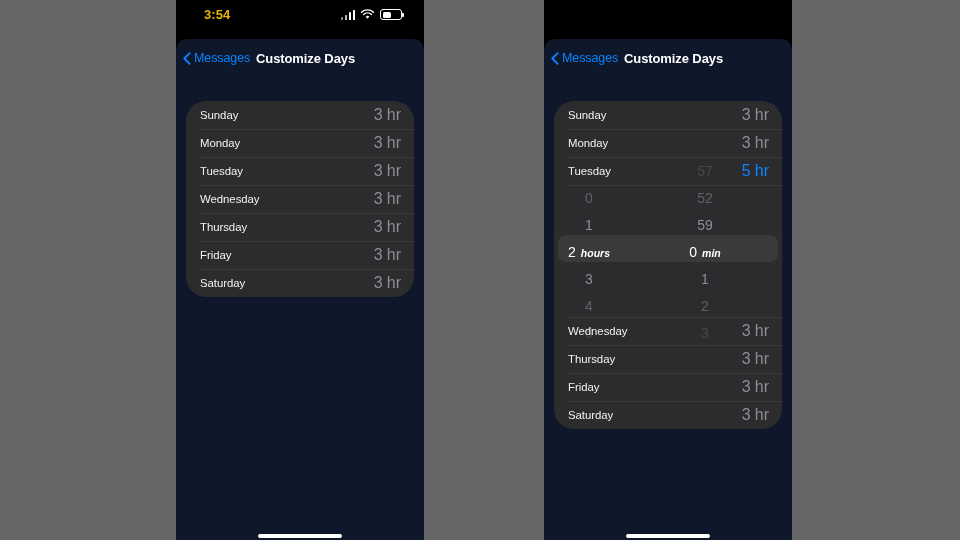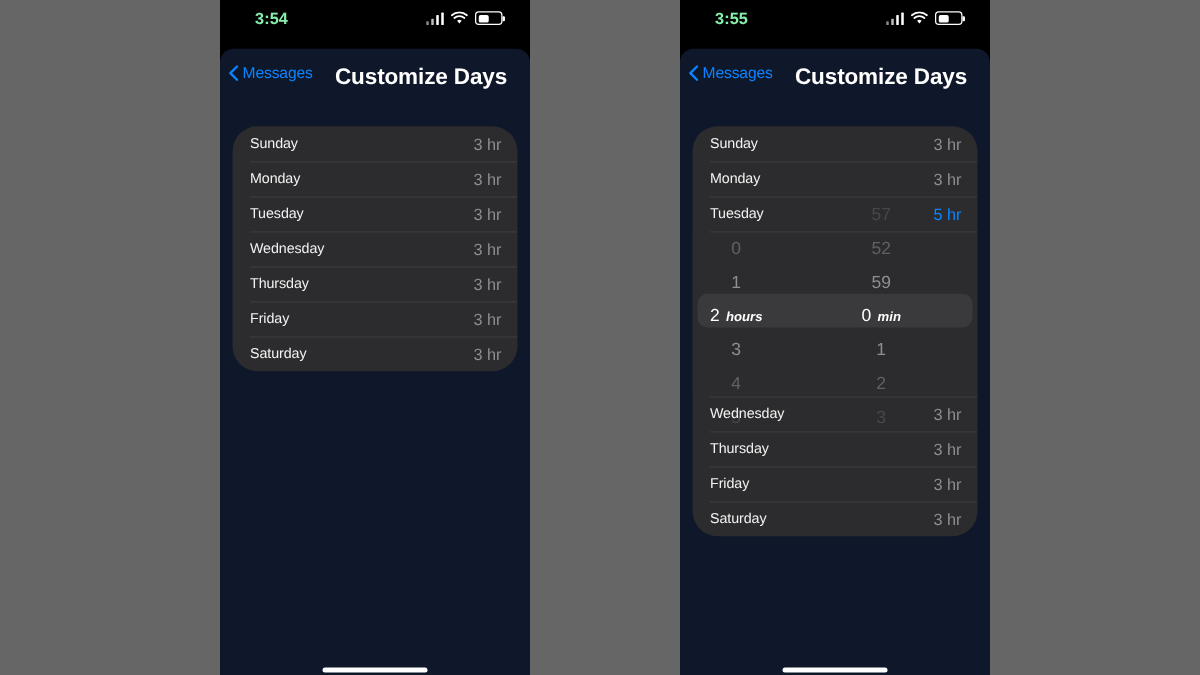--- a/index.html
+++ b/index.html
@@ -35,21 +35,21 @@
   
   .statusbar {
     position: relative;
     height: 33px;
     background: #000000;
   }
   .status-time {
     position: absolute;
     left: 28px;
     top: 7px;
-    color: #86efac;
+    color: #eab308;
     font-size: 13px;
     font-weight: bold;
     letter-spacing: 0.1px;
   }
   .status-icons {
     position: absolute;
     right: 22px;
     top: 9px;
     display: flex;
     align-items: center;
@@ -123,24 +123,23 @@
   .back-label {
     color: #0a84ff;
     font-size: 12.5px;
     letter-spacing: -0.1px;
   }
   .nav-title {
     position: absolute;
     left: 80px;
     top: 12px;
     color: #ffffff;
-    font-size: 18px;
+    font-size: 13px;
     font-weight: bold;
     letter-spacing: -0.1px;
-    margin-left: 12px;
   }
 
   
   .card {
     position: absolute;
     left: 10px;
     width: 228px;
     background: #2c2c2e;
     border-radius: 20px;
     overflow: hidden;
@@ -165,21 +164,21 @@
     height: 0.5px;
     background: #3a3a3c;
   }
   .row-label {
     color: #f2f2f2;
     font-size: 11.4px;
     letter-spacing: -0.05px;
   }
   .row-value {
     color: #8e8e93;
-    font-size: 13px;
+    font-size: 16px;
     letter-spacing: -0.05px;
   }
   .row-value.active { color: #0a84ff; }
 
   
   .picker-block {
     position: relative;
     height: 132px;
     background: #2c2c2e;
   }
@@ -323,39 +322,20 @@
           <span class="row-value">3 hr</span>
         </div>
       </div>
 
       <div class="home-ind"></div>
     </div>
   </div>
 
   <div class="phone right">
 
-    <div class="statusbar">
-      <div class="status-time">3:55</div>
-      <div class="status-icons">
-        <span class="cellular">
-            <i></i>
-            <i></i>
-            <i></i>
-            <i></i>
-          </span>
-        <svg class="wifi" viewBox="0 0 16 12">
-          <path d="M8 10.6l2.0-2.3a3.0 3.0 0 0 0-4.0 0z" fill="#fff"></path>
-          <path d="M3.6 5.9a6.6 6.6 0 0 1 8.8 0" stroke="#fff" stroke-width="1.5" fill="none" stroke-linecap="round"></path>
-          <path d="M1.4 3.5a9.9 9.9 0 0 1 13.2 0" stroke="#fff" stroke-width="1.5" fill="none" stroke-linecap="round"></path>
-        </svg>
-        <span class="battery">
-            <span class="lvl"></span>
-          </span>
-      </div>
-    </div>
 
     <div class="sheet">
       <div class="navbar">
         <div class="back-btn">
           <svg class="chev" viewBox="0 0 8 13">
             <path d="M6.6 1.2 1.3 6.5l5.3 5.3" stroke="#0a84ff" stroke-width="1.9" fill="none" stroke-linecap="round" stroke-linejoin="round"></path>
           </svg>
           <span class="back-label">Messages</span>
         </div>
         <div class="nav-title">Customize Days</div>

